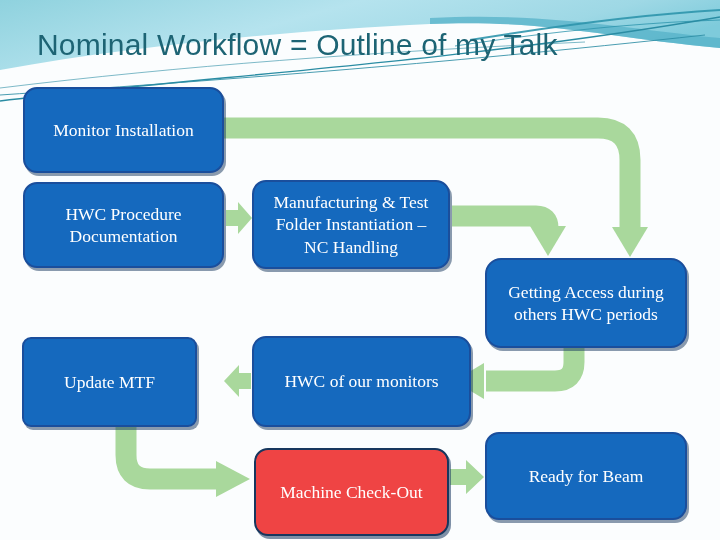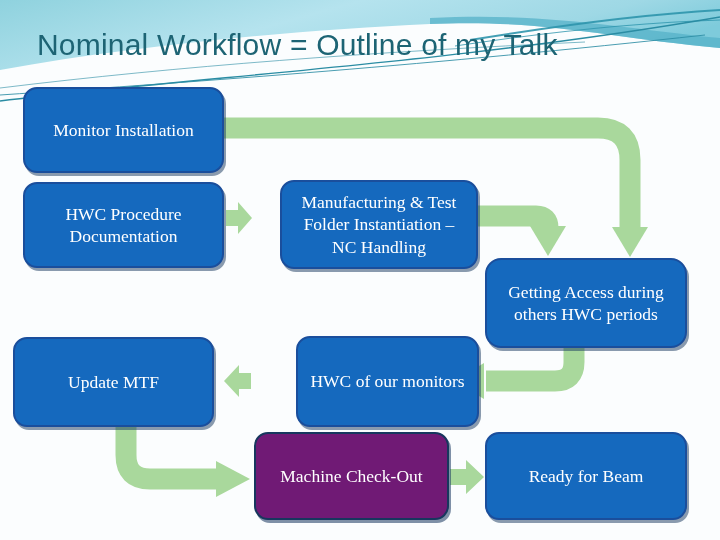--- a/index.html
+++ b/index.html
@@ -33,30 +33,31 @@
     line-height:1.28;
     white-space:pre-line;
     padding:4px 8px;
   }
   .box.blue{
     background:#1569be;
     border:2px solid #1a4e9c;
     box-shadow:2px 3px 0 rgba(23,55,94,0.50);
   }
   .box.red{
-    background:#701a75;
+    background:#ef4444;
     border:2px solid #17375e;
     box-shadow:2px 3px 0 rgba(23,55,94,0.55);
+    margin-top:16px;
   }
   .b-monitor     {left:23px;  top:87px;  width:201px; height:86px;}
   .b-procedure   {left:23px;  top:182px; width:201px; height:86px;}
-  .b-manufact    {left:252px; top:180px; width:198px; height:89px;margin-left:28px;}
+  .b-manufact    {left:252px; top:180px; width:198px; height:89px;}
   .b-access      {left:485px; top:258px; width:202px; height:90px;border-radius:16px;}
-  .b-updatemtf   {left:13px;  top:337px; width:201px; height:90px;}
-  .b-hwcmon      {left:252px; top:336px; width:183px; height:91px;margin-left:44px;}
+  .b-updatemtf   {left:22px;  top:337px; width:175px; height:90px;border-radius:9px;}
+  .b-hwcmon      {left:252px; top:336px; width:219px; height:91px;}
   .b-checkout    {left:254px; top:432px; width:195px; height:88px;}
   .b-ready       {left:485px; top:432px; width:202px; height:88px;}
 </style>
 </head>
 <body>
 
 <div class="slide">
 
   <svg class="deco" width="720" height="130" viewBox="0 0 720 130">
     <defs>

